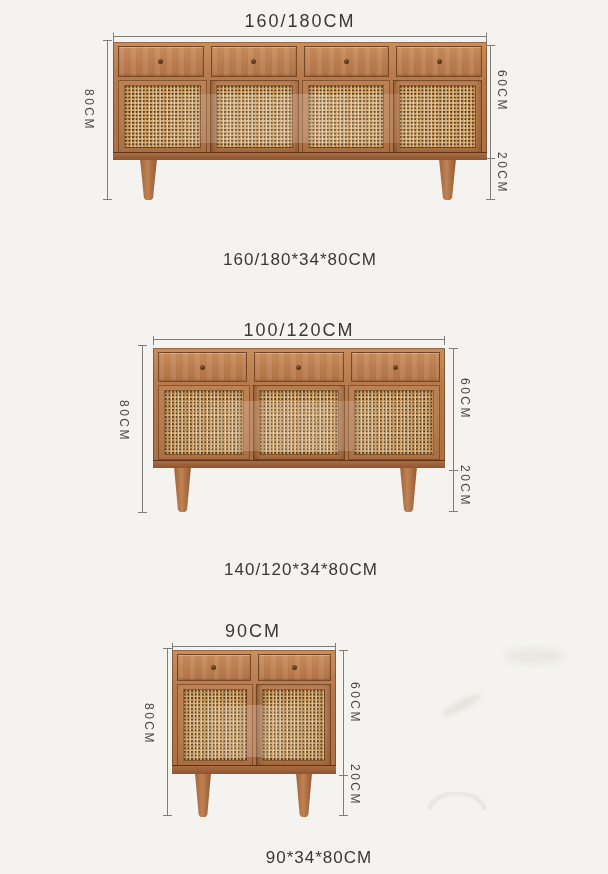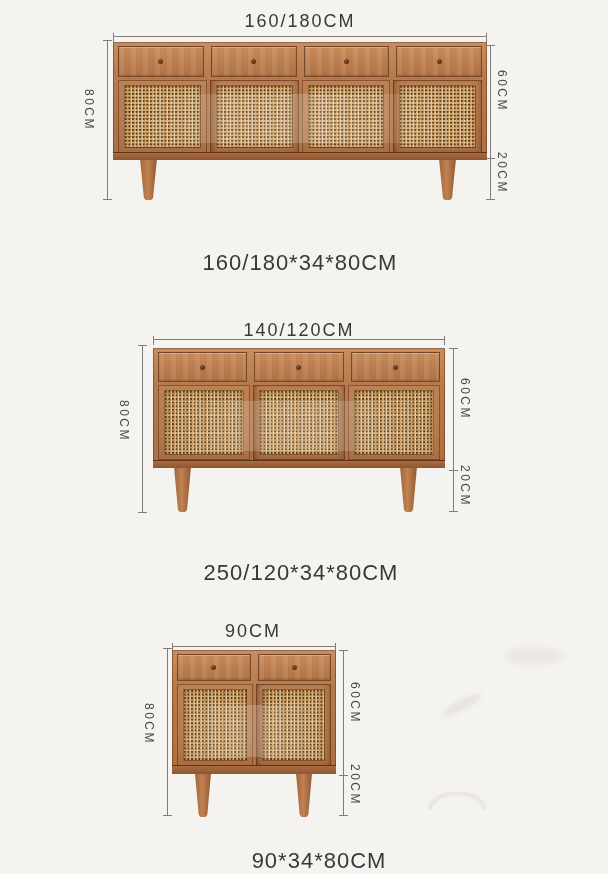--- a/index.html
+++ b/index.html
@@ -12,21 +12,21 @@
     background:var(--background,#f5f3ef);
   }
   
   .width-label{
     position:absolute;transform:translateX(-50%);
     font-size:18px;letter-spacing:2px;font-weight:400;
     color:var(--text,#3a3836);white-space:nowrap;
   }
   .caption{
     position:absolute;transform:translateX(-50%);
-    font-size:22px;letter-spacing:1px;font-weight:400;
+    font-size:17px;letter-spacing:1px;font-weight:400;
     color:var(--text,#3a3836);white-space:nowrap;
   }
   .vlabel{
     position:absolute;
     writing-mode:vertical-rl;text-orientation:mixed;
     font-size:12px;letter-spacing:2.5px;font-weight:400;
     color:#4a4846;white-space:nowrap;line-height:1;
   }
   
   .dim-h{position:absolute;height:0;border-top:1px solid var(--dimension_line,#7f7d7a);}
@@ -204,21 +204,21 @@
     <div class="vlabel vlabel-80">80CM</div>
     <div class="dim-v dim-right">
       <span class="mid"></span>
     </div>
     <div class="vlabel vlabel-60">60CM</div>
     <div class="vlabel vlabel-20">20CM</div>
     <div class="caption">160/180*34*80CM</div>
   </section>
 
   <section class="figure f2">
-    <div class="width-label">140/120CM</div>
+    <div class="width-label">100/120CM</div>
     <div class="dim-h"></div>
     <div class="cabinet">
       <div class="drawer-row">
           <div class="drawer">
             <span class="knob"></span>
           </div>
           <div class="drawer">
             <span class="knob"></span>
           </div>
           <div class="drawer">
@@ -241,21 +241,21 @@
       <div class="leg leg-r"></div>
       <div class="sheen"></div>
     </div>
     <div class="dim-v dim-left"></div>
     <div class="vlabel vlabel-80">80CM</div>
     <div class="dim-v dim-right">
       <span class="mid"></span>
     </div>
     <div class="vlabel vlabel-60">60CM</div>
     <div class="vlabel vlabel-20">20CM</div>
-    <div class="caption">250/120*34*80CM</div>
+    <div class="caption">140/120*34*80CM</div>
   </section>
 
   <section class="figure f3">
     <div class="width-label">90CM</div>
     <div class="dim-h"></div>
     <div class="cabinet">
       <div class="drawer-row">
           <div class="drawer">
             <span class="knob"></span>
           </div>

